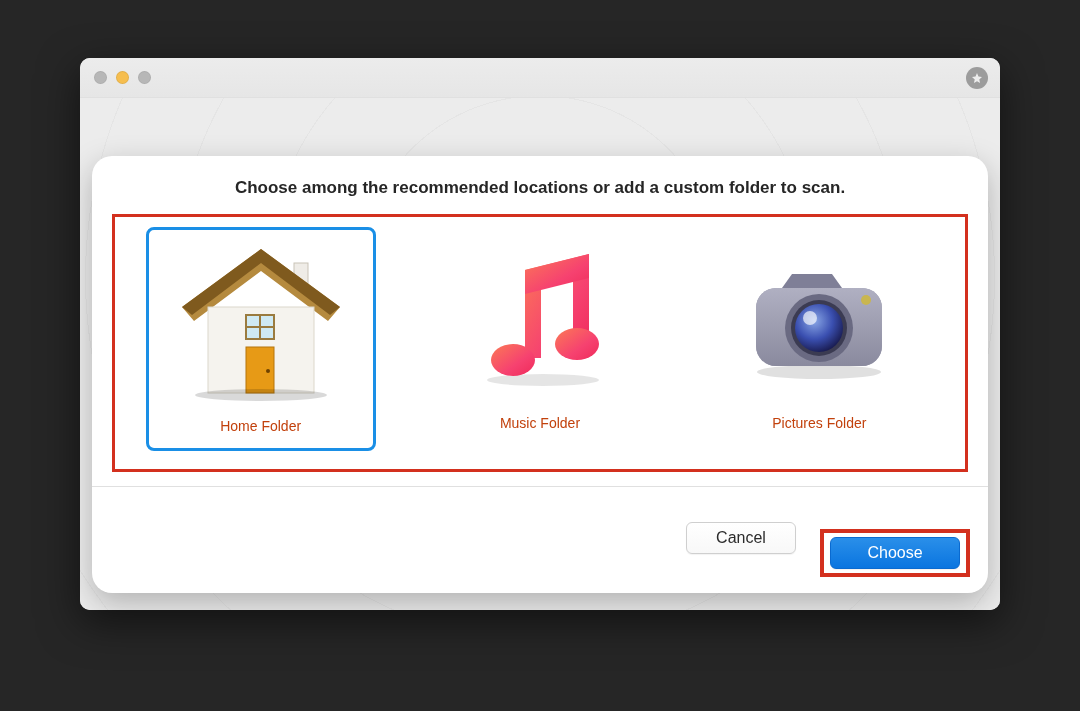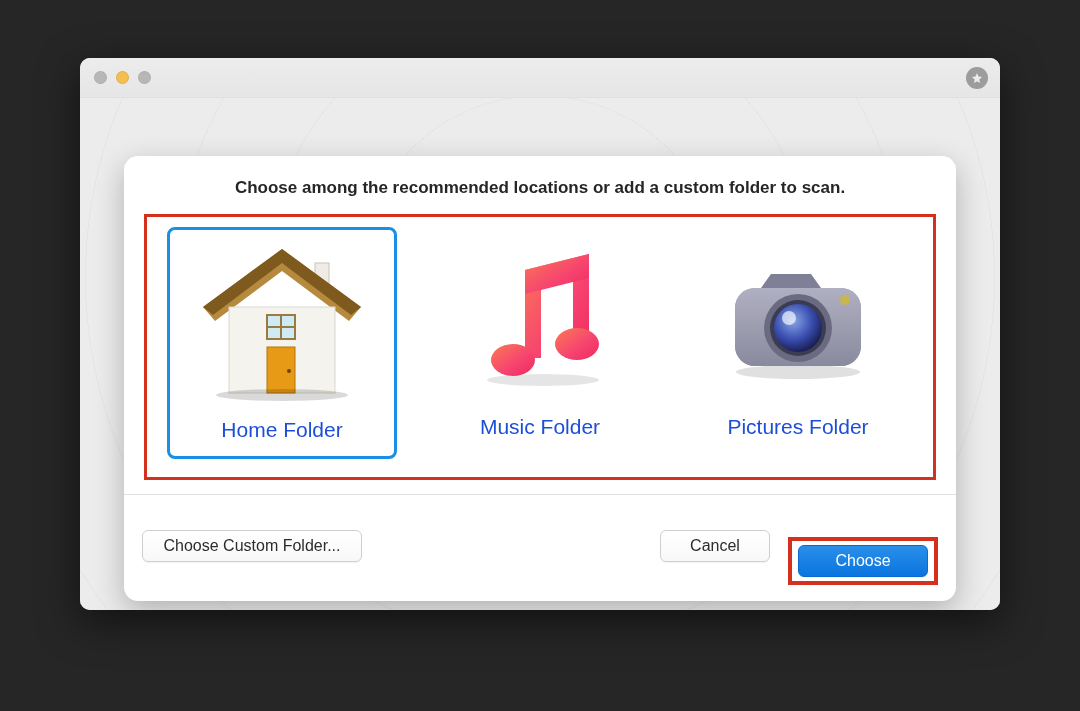--- a/index.html
+++ b/index.html
@@ -50,23 +50,23 @@
   .window-body {
     position: absolute; inset: 40px 0 0 0;
     background:
       repeating-radial-gradient(circle at 50% 35%, #ececec 0 90px, #e5e5e5 90px 91px);
   }
 
   
   .sheet {
     position: absolute;
     top: 98px; left: 50%; transform: translateX(-50%);
-    width: 832px;
+    width: 896px;
     background: #ffffff;
-    border-radius: 14px;
+    border-radius: 20px;
     box-shadow: 0 10px 30px rgba(0,0,0,0.25);
     overflow: hidden;
   }
   .sheet-title {
     text-align: center;
     font-weight: 700;
     font-size: 17px;
     color: #262626;
     padding: 22px 24px 16px;
   }
@@ -88,43 +88,43 @@
   }
   .option.selected {
     border: 3px solid #1a8fe6;
     border-radius: 8px;
   }
   .option .icon-wrap {
     width: 180px; height: 170px;
     display:flex; align-items:center; justify-content:center;
   }
   .option-label {
-    font-size: 21px;
-    color: #1d4ed8;
+    font-size: 14px;
+    color: #c2410c;
   }
 
   
   .sheet-divider { height: 1px; background: #e0e0e0; }
   .sheet-footer {
     display: flex; align-items: center;
     padding: 12px 18px 16px;
   }
   .btn {
     border-radius: 6px;
     font-size: 16px;
     padding: 6px 16px;
     cursor: pointer;
     border: 1px solid #cfcfcf;
     background: linear-gradient(#ffffff,#f8f8f8);
     color: #2c2c2c;
     box-shadow: 0 1px 1px rgba(0,0,0,0.05);
   }
   .btn.custom { min-width: 220px; text-align: center; }
   .spacer { flex: 1; }
-  .btn.cancel { min-width: 110px; text-align:center; margin-right: 18px;}
+  .btn.cancel { min-width: 110px; text-align:center; margin-right: 24px;}
   .choose-wrap {
     border: 4px solid #d3301e;
     padding: 4px 6px;
     display:flex;
     margin-top:30px;
   }
   .btn.primary {
     min-width: 130px;
     text-align:center;
     background: linear-gradient(#2a8fe9,#0a75e0);
@@ -236,21 +236,20 @@
             </svg>
           </div>
           <div class="option-label">Pictures Folder</div>
         </div>
 
       </div>
 
       <div class="sheet-divider"></div>
 
       <div class="sheet-footer">
-        <button class="btn custom">Choose Custom Folder...</button>
         <div class="spacer"></div>
         <button class="btn cancel">Cancel</button>
         <div class="choose-wrap">
           <button class="btn primary">Choose</button>
         </div>
       </div>
     </div>
 
   </div>
 </div>

